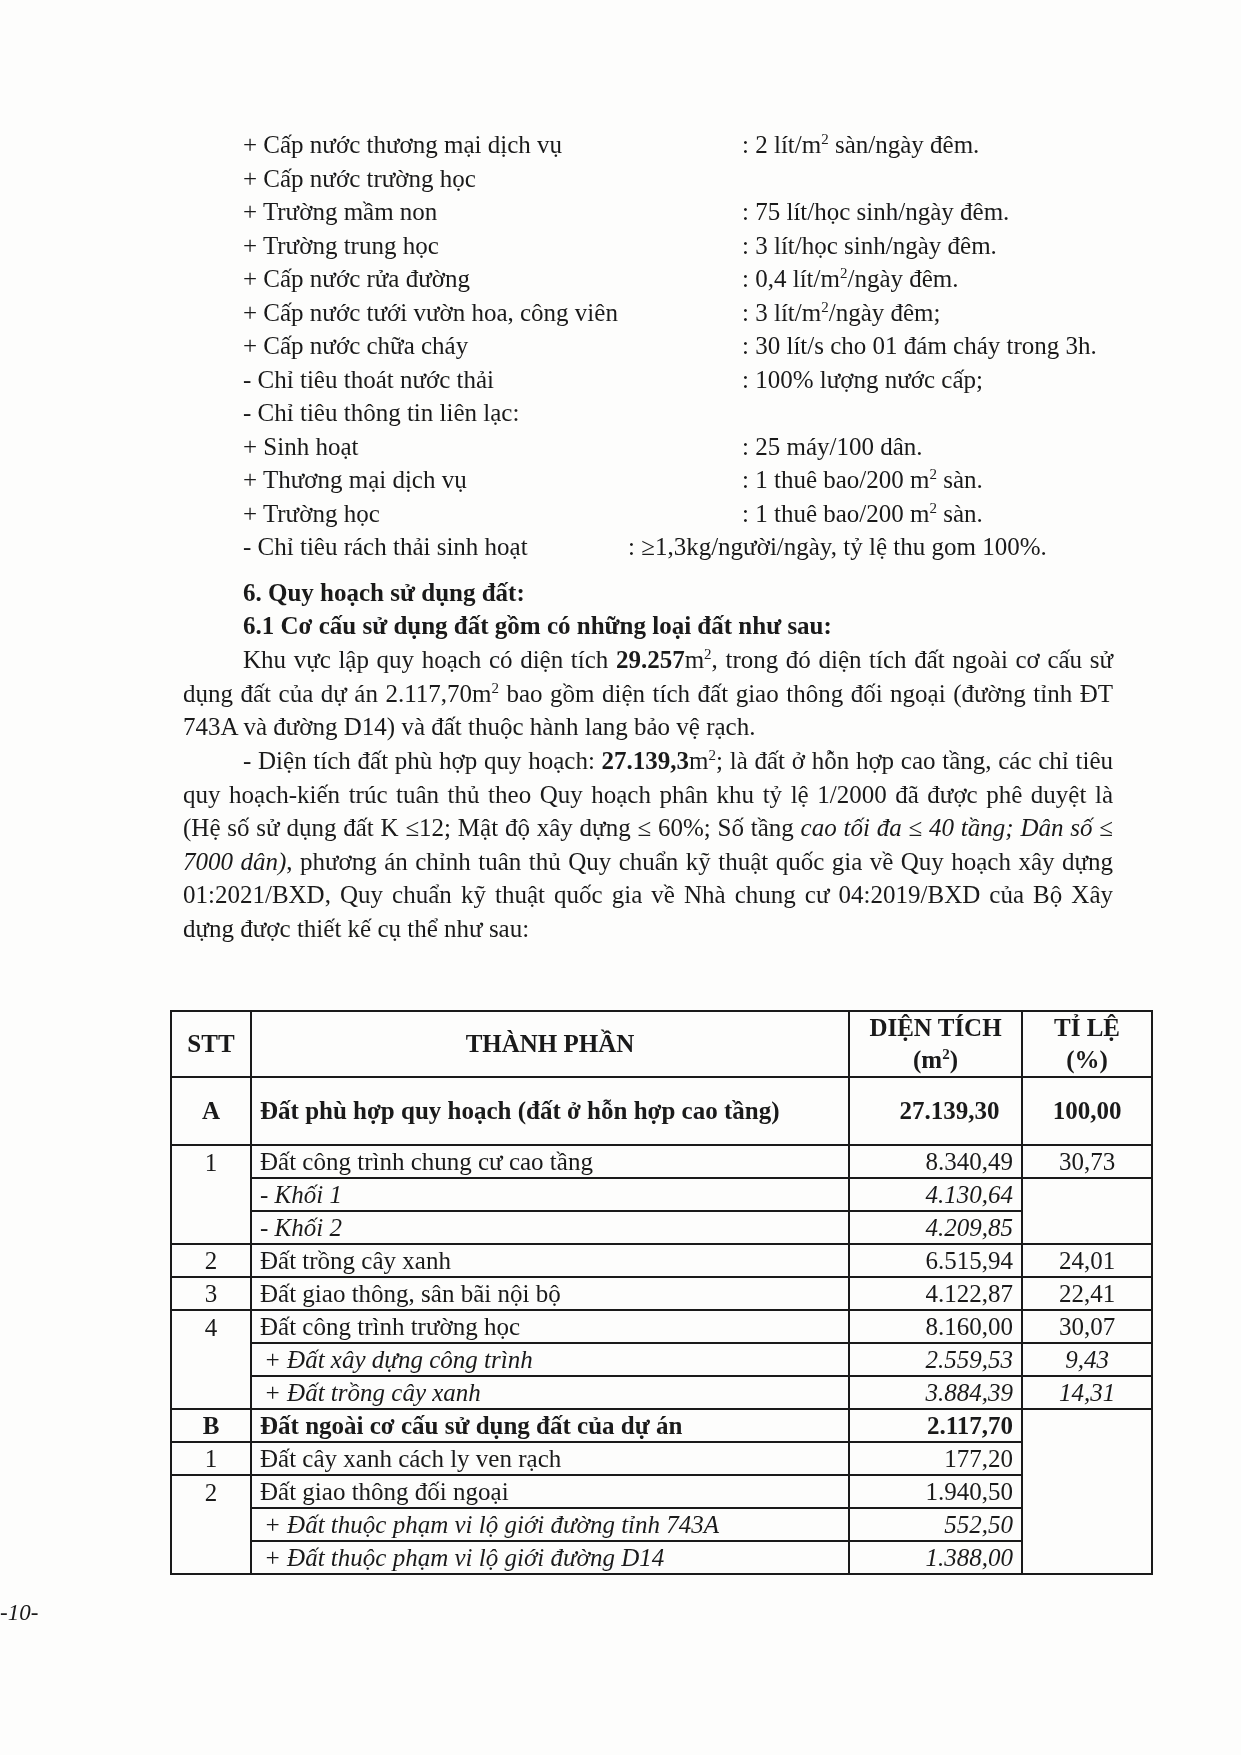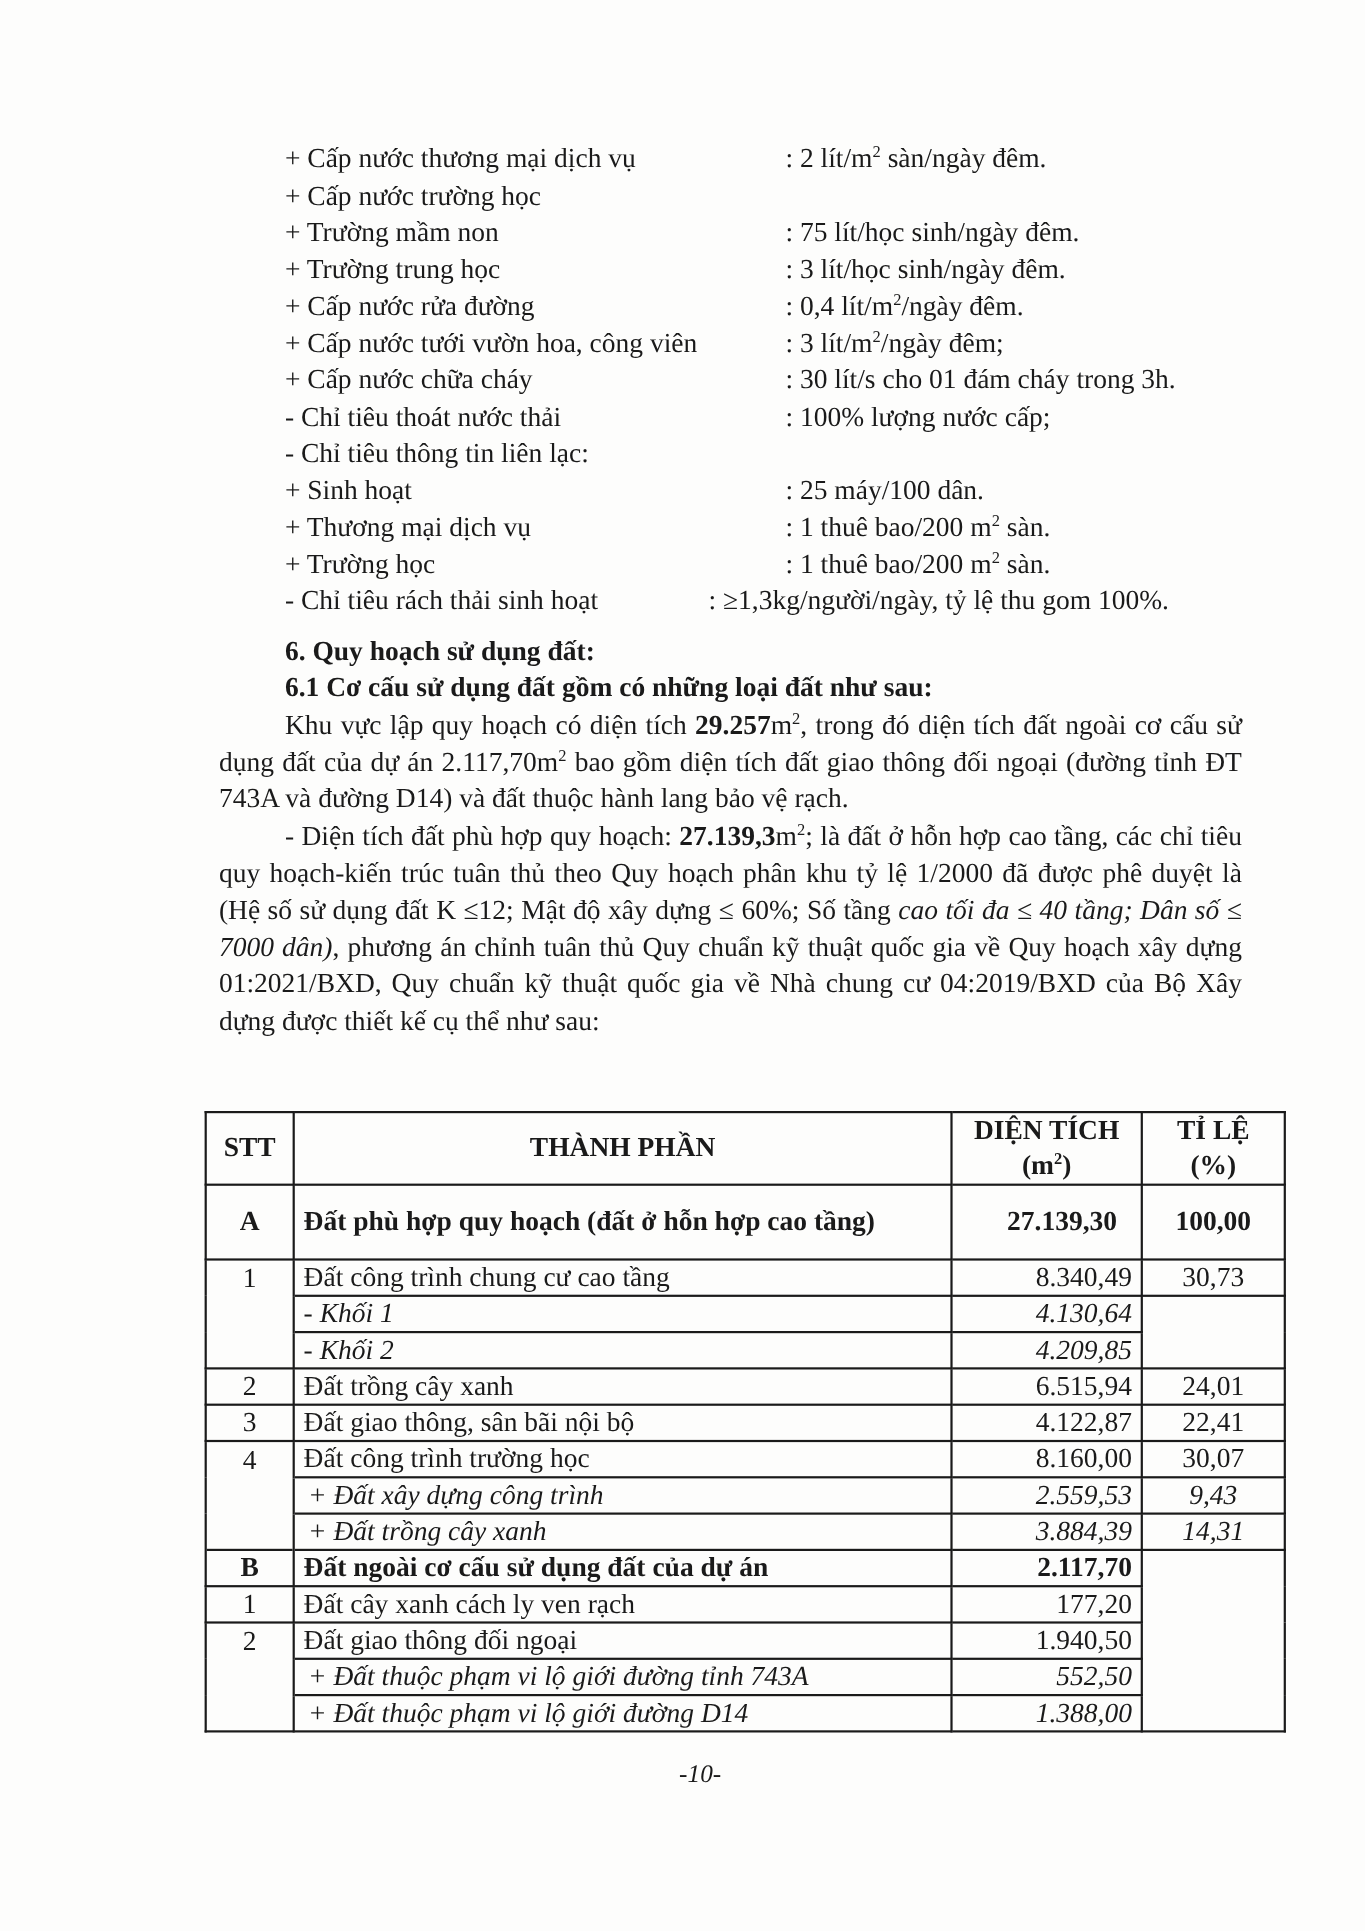--- a/index.html
+++ b/index.html
@@ -4,25 +4,25 @@
 <style>
   html, body { margin: 0; padding: 0; }
   body {
     width: 1241px; height: 1755px;
     background: #fdfdfc;
     font-family: "Liberation Serif", "DejaVu Serif", serif;
     color: #1a1a1a;
     position: relative;
     overflow: hidden;
   }
-  .page { position: absolute; left: 16px; top: 0; width: 1123px; height: 1755px; }
+  .page { position: absolute; left: 0; top: 0; width: 1123px; height: 1755px; }
   .list { position: absolute; left: 243px; top: 128px; width: 880px; }
   .list-row { display: flex; height: 33.5px; align-items: baseline; font-size: 25px; line-height: 33.5px; }
   .list-row .lbl { width: 455px; white-space: nowrap; }
-  .list-row .val { white-space: nowrap; }
+  .list-row .val { white-space: nowrap; margin-left: 44px; }
   .list-row.wide .val { margin-left: -70px; }
   sup { font-size: 15px; line-height: 0; vertical-align: 9px; }
   .h6 { position: absolute; left: 243px; font-weight: bold; font-size: 25px; line-height: 32px; white-space: nowrap; text-align: center; }
   .para { position: absolute; left: 183px; width: 930px; font-size: 25px; line-height: 33.5px; text-align: justify; }
   .para .ind { display: inline-block; width: 60px; }
   .para b { font-weight: bold; font-family: Liberation Serif, serif; }
   .para i { font-style: italic; }
   table.land {
     position: absolute; left: 170px; top: 1010px; width: 983px;
     border-collapse: collapse; font-size: 25px;
@@ -32,21 +32,21 @@
   table.land td.stt { text-align: center; width: 62px; }
   table.land td.num { text-align: right; padding-left: 36px; }
   table.land td.pct { text-align: center; }
   table.land tr.bold td { font-weight: bold; }
   table.land tr.ital td.name, table.land tr.ital td.num, table.land tr.ital td.pct { font-style: italic; }
   table.land td.indent { padding-left: 12px; }
   table.land tr.A td { height: 66px; line-height: 30px; }
   table.land tr.A td.num, table.land tr.A td.pct { text-align: center; }
   table.land td.noTop { border-top: none; }
   table.land td.noBot { border-bottom: none; }
-  .pageno { position: absolute; left: 0; width: 1241px; top: 1600px; text-align: center; font-style: italic; font-size: 23px; }
+  .pageno { position: absolute; left: 0; width: 1241px; top: 1600px; text-align: left; font-style: italic; font-size: 23px; }
 </style>
 </head>
 <body>
 
 <div class="page">
 
   <div class="list" id="list">
       <div class="list-row">
         <span class="lbl">+ Cấp nước thương mại dịch vụ</span>
         <span class="val">: 2 lít/m<sup>2</sup> sàn/ngày đêm.</span>

